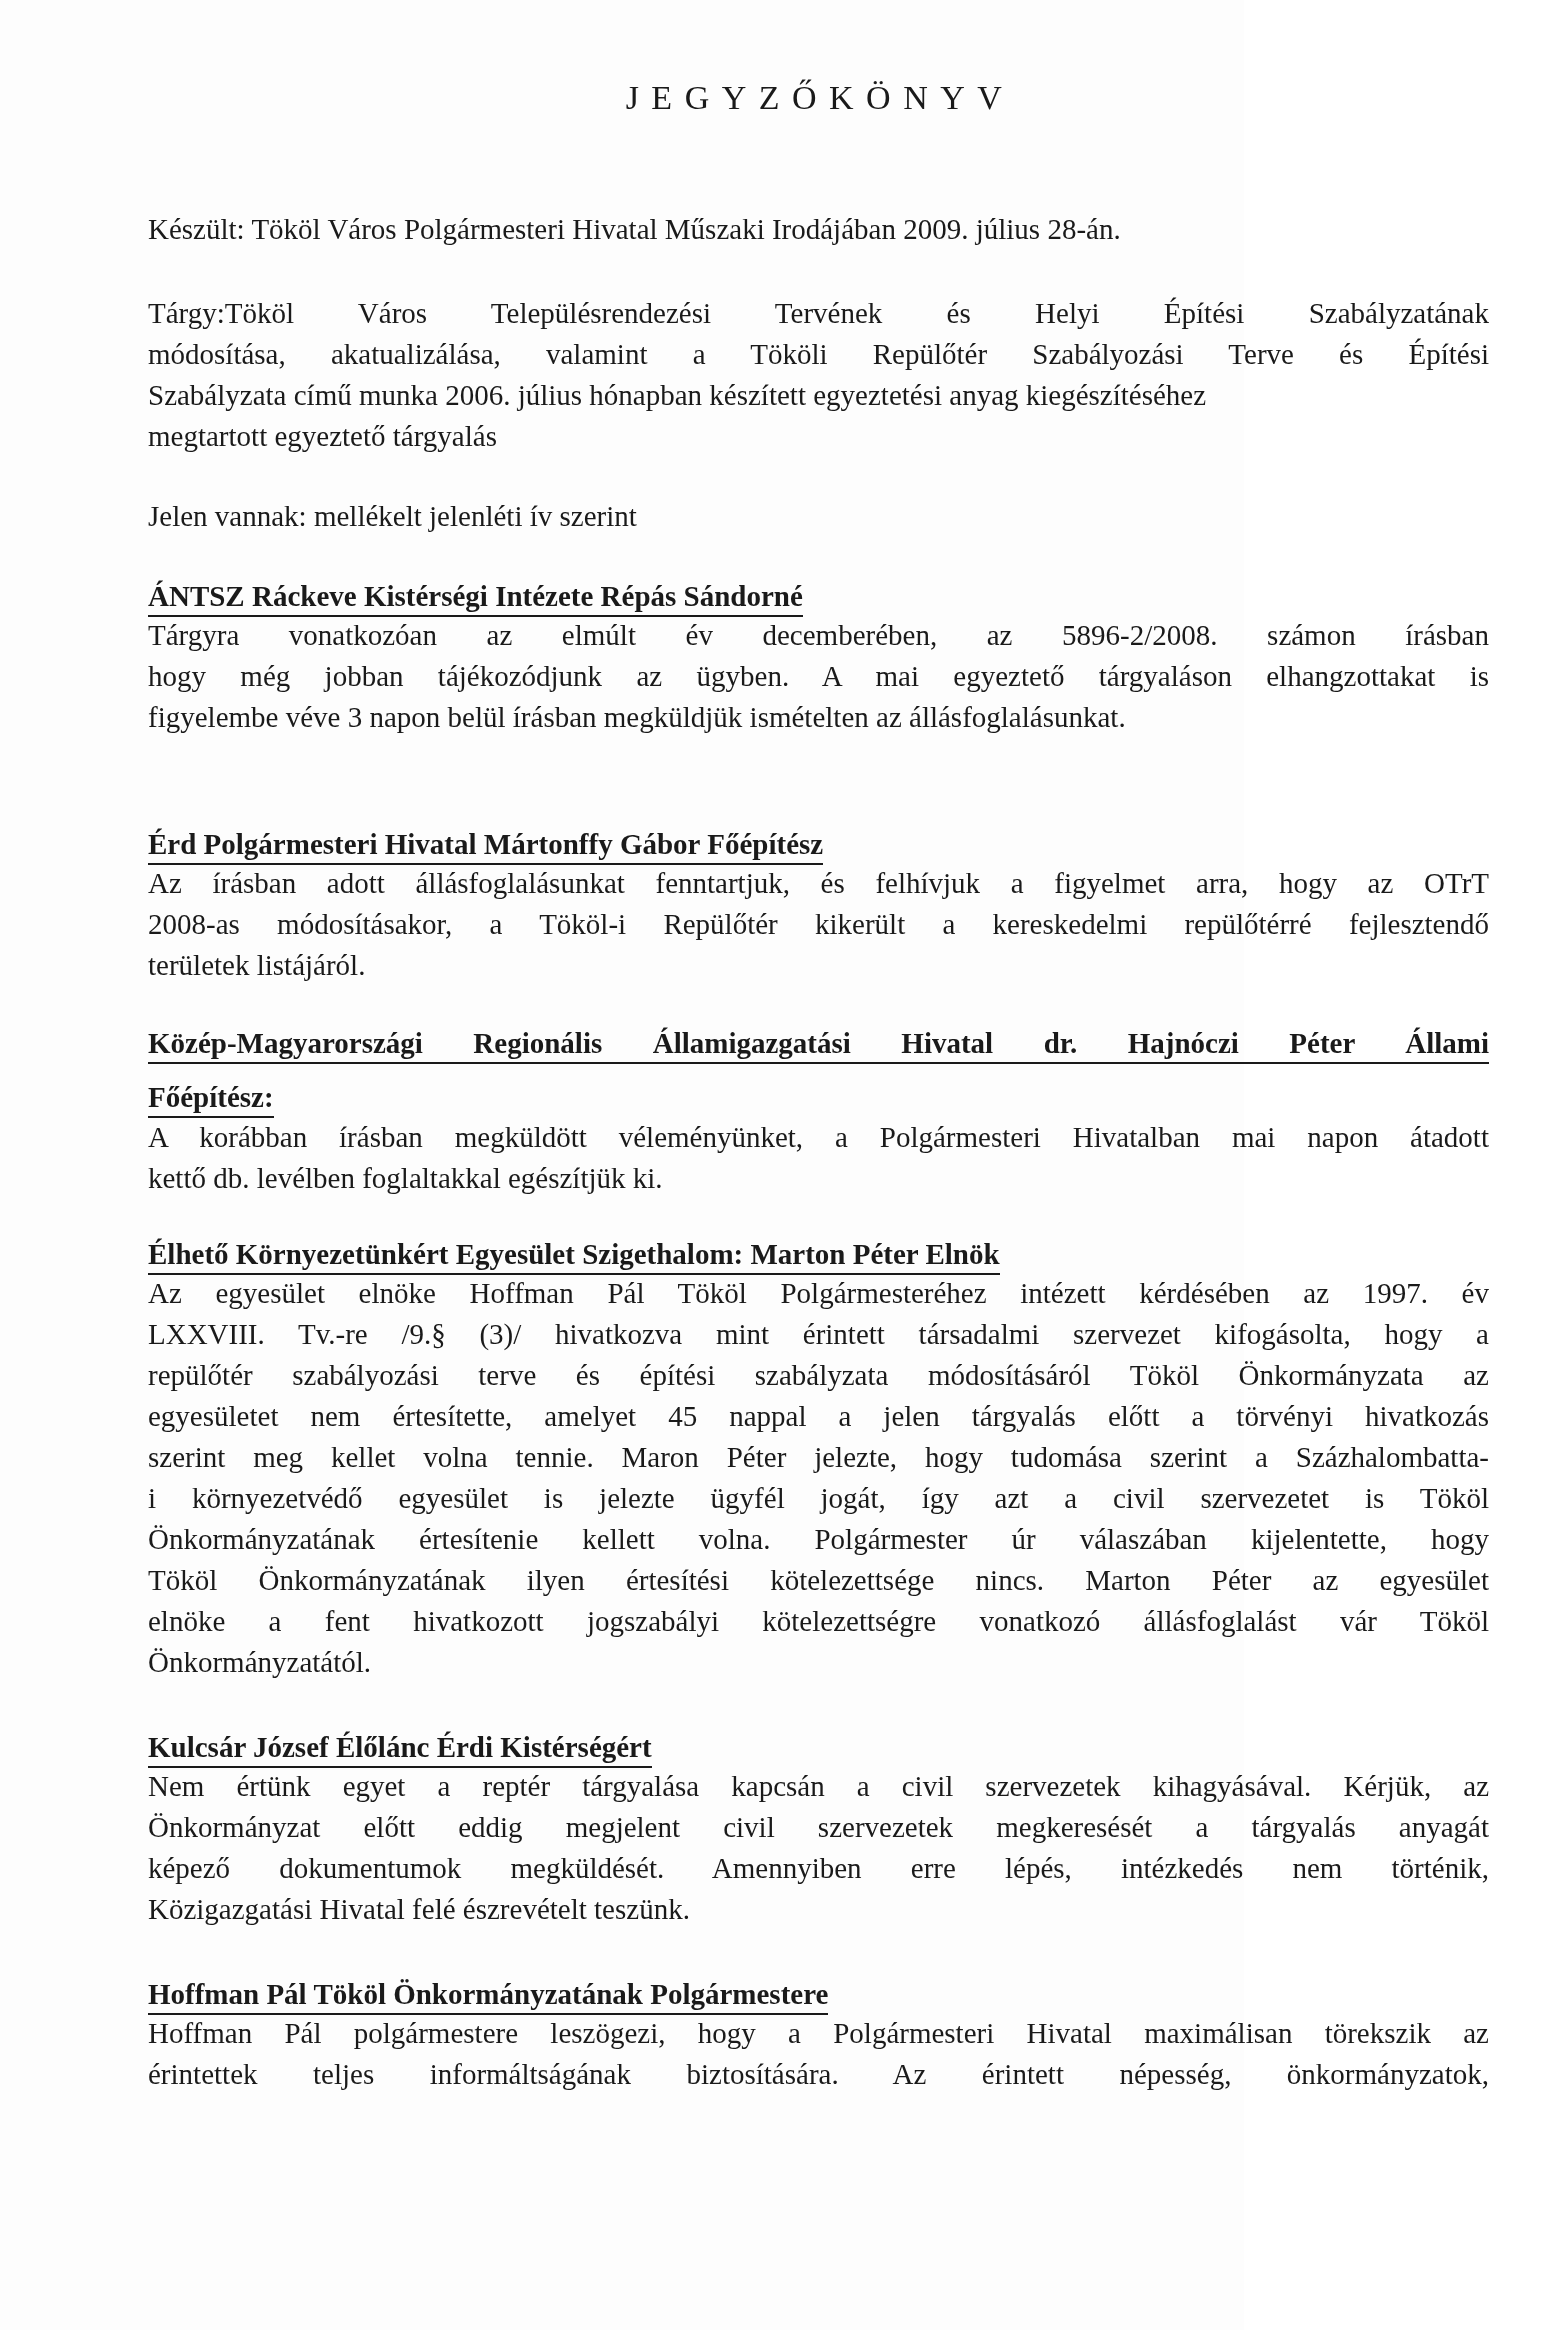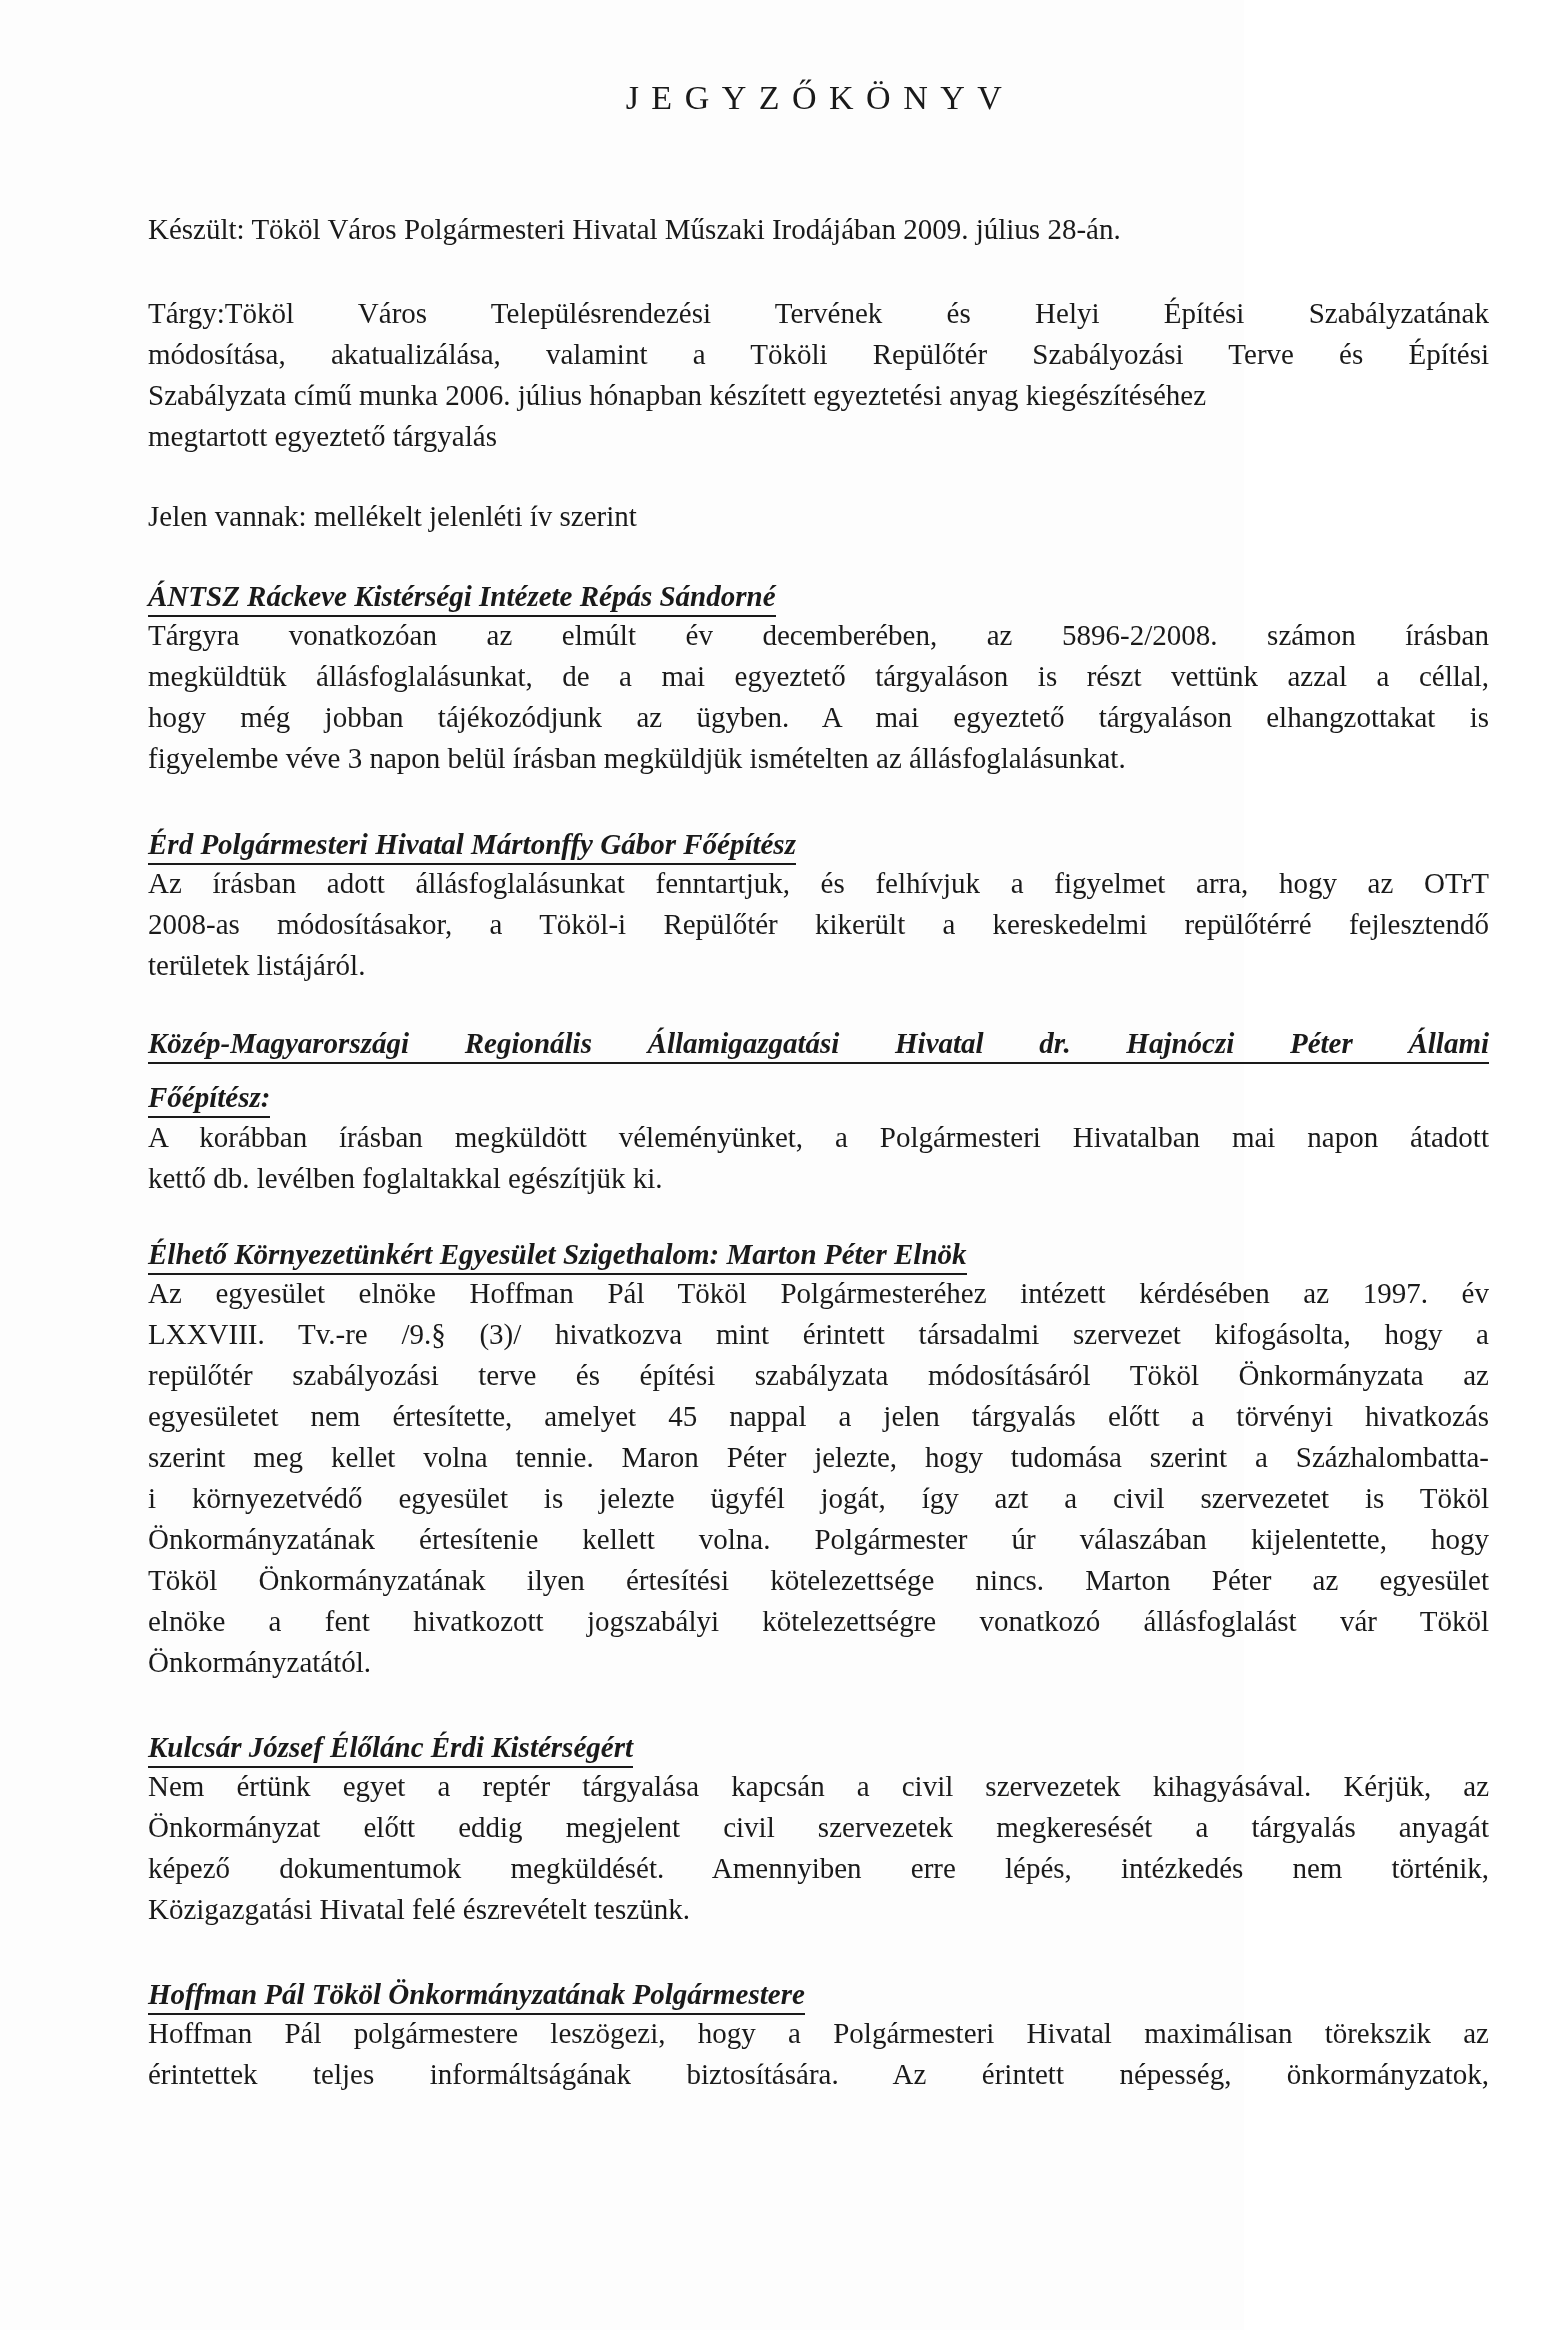--- a/index.html
+++ b/index.html
@@ -7,21 +7,21 @@
          font-family: "Liberation Serif", "DejaVu Serif", serif; color: #1a1a1a; }
   .page { position: absolute; left: 0; top: 0; width: 1244px; height: 2330px; background: #fdfdfd; }
   .title { position: absolute; left: 0; width: 1567px; top: 78px; text-align: center;
            font-size: 34px; letter-spacing: 12.5px; line-height: 39px; padding-left: 73px; box-sizing: border-box; }
   .block { position: absolute; left: 148px; width: 1341px; font-size: 29px; line-height: 41px; }
   .line { display: block; white-space: nowrap; height: 41px; }
   .line.j { text-align: justify; text-align-last: justify; white-space: normal; }
   .lbl { font-weight: normal; }
   .head { display: inline-block; font-weight: bold; border-bottom: 2.7px solid #1a1a1a; line-height: 34px; height: 36px; }
   .head-full { display: block; font-weight: bold; border-bottom: 2.7px solid #1a1a1a; line-height: 34px; height: 36px; text-align: justify; text-align-last: justify; }
-  .head-wrap { height: 39px; font-style: italic; }
+  .head-wrap { height: 39px; }
 </style>
 </head>
 <body>
 
 <div class="page">
 
   <div class="title">JEGYZŐKÖNYV</div>
 
   <div class="block" style="top:209px;">
     <span class="line">
@@ -38,21 +38,20 @@
 
   <div class="block" style="top:496px;">
     <span class="line">
       <span class="lbl">Jelen vannak:</span><span> mellékelt jelenléti ív szerint</span>
     </span>
   </div>
 
   <div class="block" style="top:576px;">
     <div class="head-wrap"><span class="head">ÁNTSZ Ráckeve Kistérségi Intézete Répás Sándorné</span></div>
     <span class="line j">Tárgyra vonatkozóan az elmúlt év decemberében, az 5896-2/2008. számon írásban</span>
-    <span class="line j">megküldtük állásfoglalásunkat, de a mai egyeztető tárgyaláson is részt vettünk azzal a céllal,</span>
     <span class="line j">hogy még jobban tájékozódjunk az ügyben. A mai egyeztető tárgyaláson elhangzottakat is</span>
     <span class="line">figyelembe véve 3 napon belül írásban megküldjük ismételten az állásfoglalásunkat.</span>
   </div>
 
   <div class="block" style="top:824px;">
     <div class="head-wrap"><span class="head">Érd Polgármesteri Hivatal Mártonffy Gábor Főépítész</span></div>
     <span class="line j">Az írásban adott állásfoglalásunkat fenntartjuk, és felhívjuk a figyelmet arra, hogy az OTrT</span>
     <span class="line j">2008-as módosításakor, a Tököl-i Repülőtér kikerült a kereskedelmi repülőtérré fejlesztendő</span>
     <span class="line">területek listájáról.</span>
   </div>

